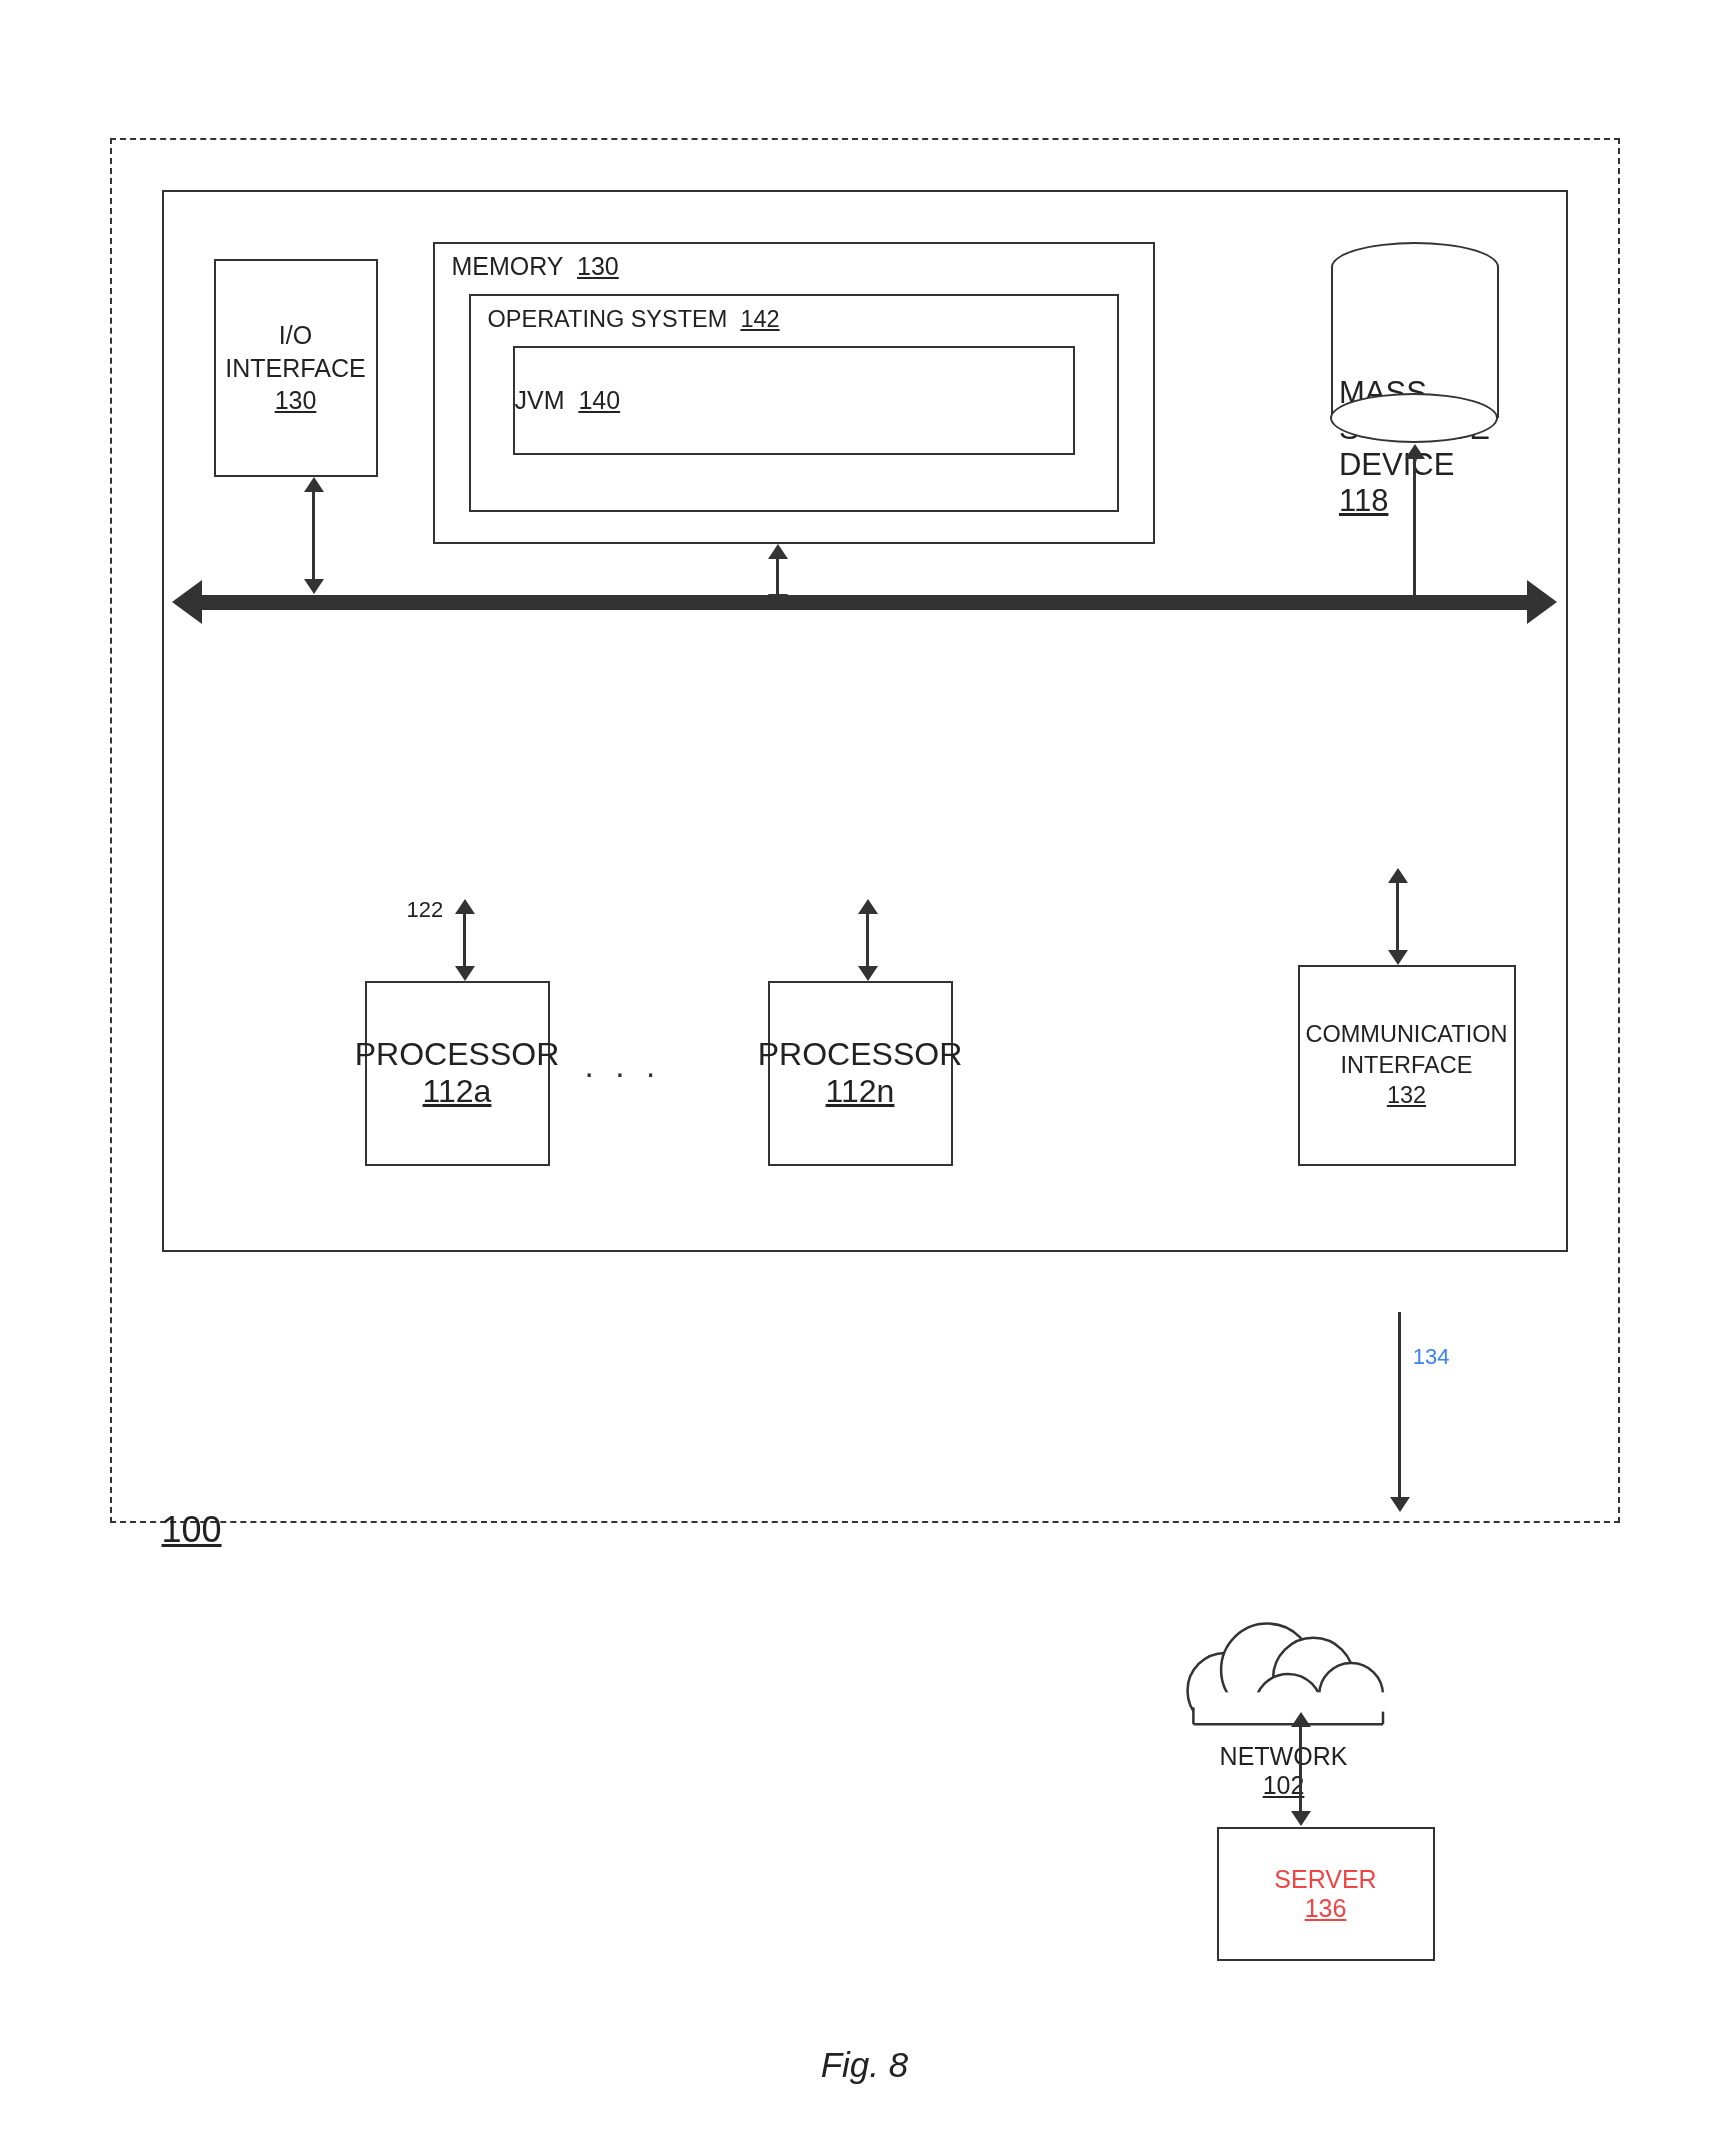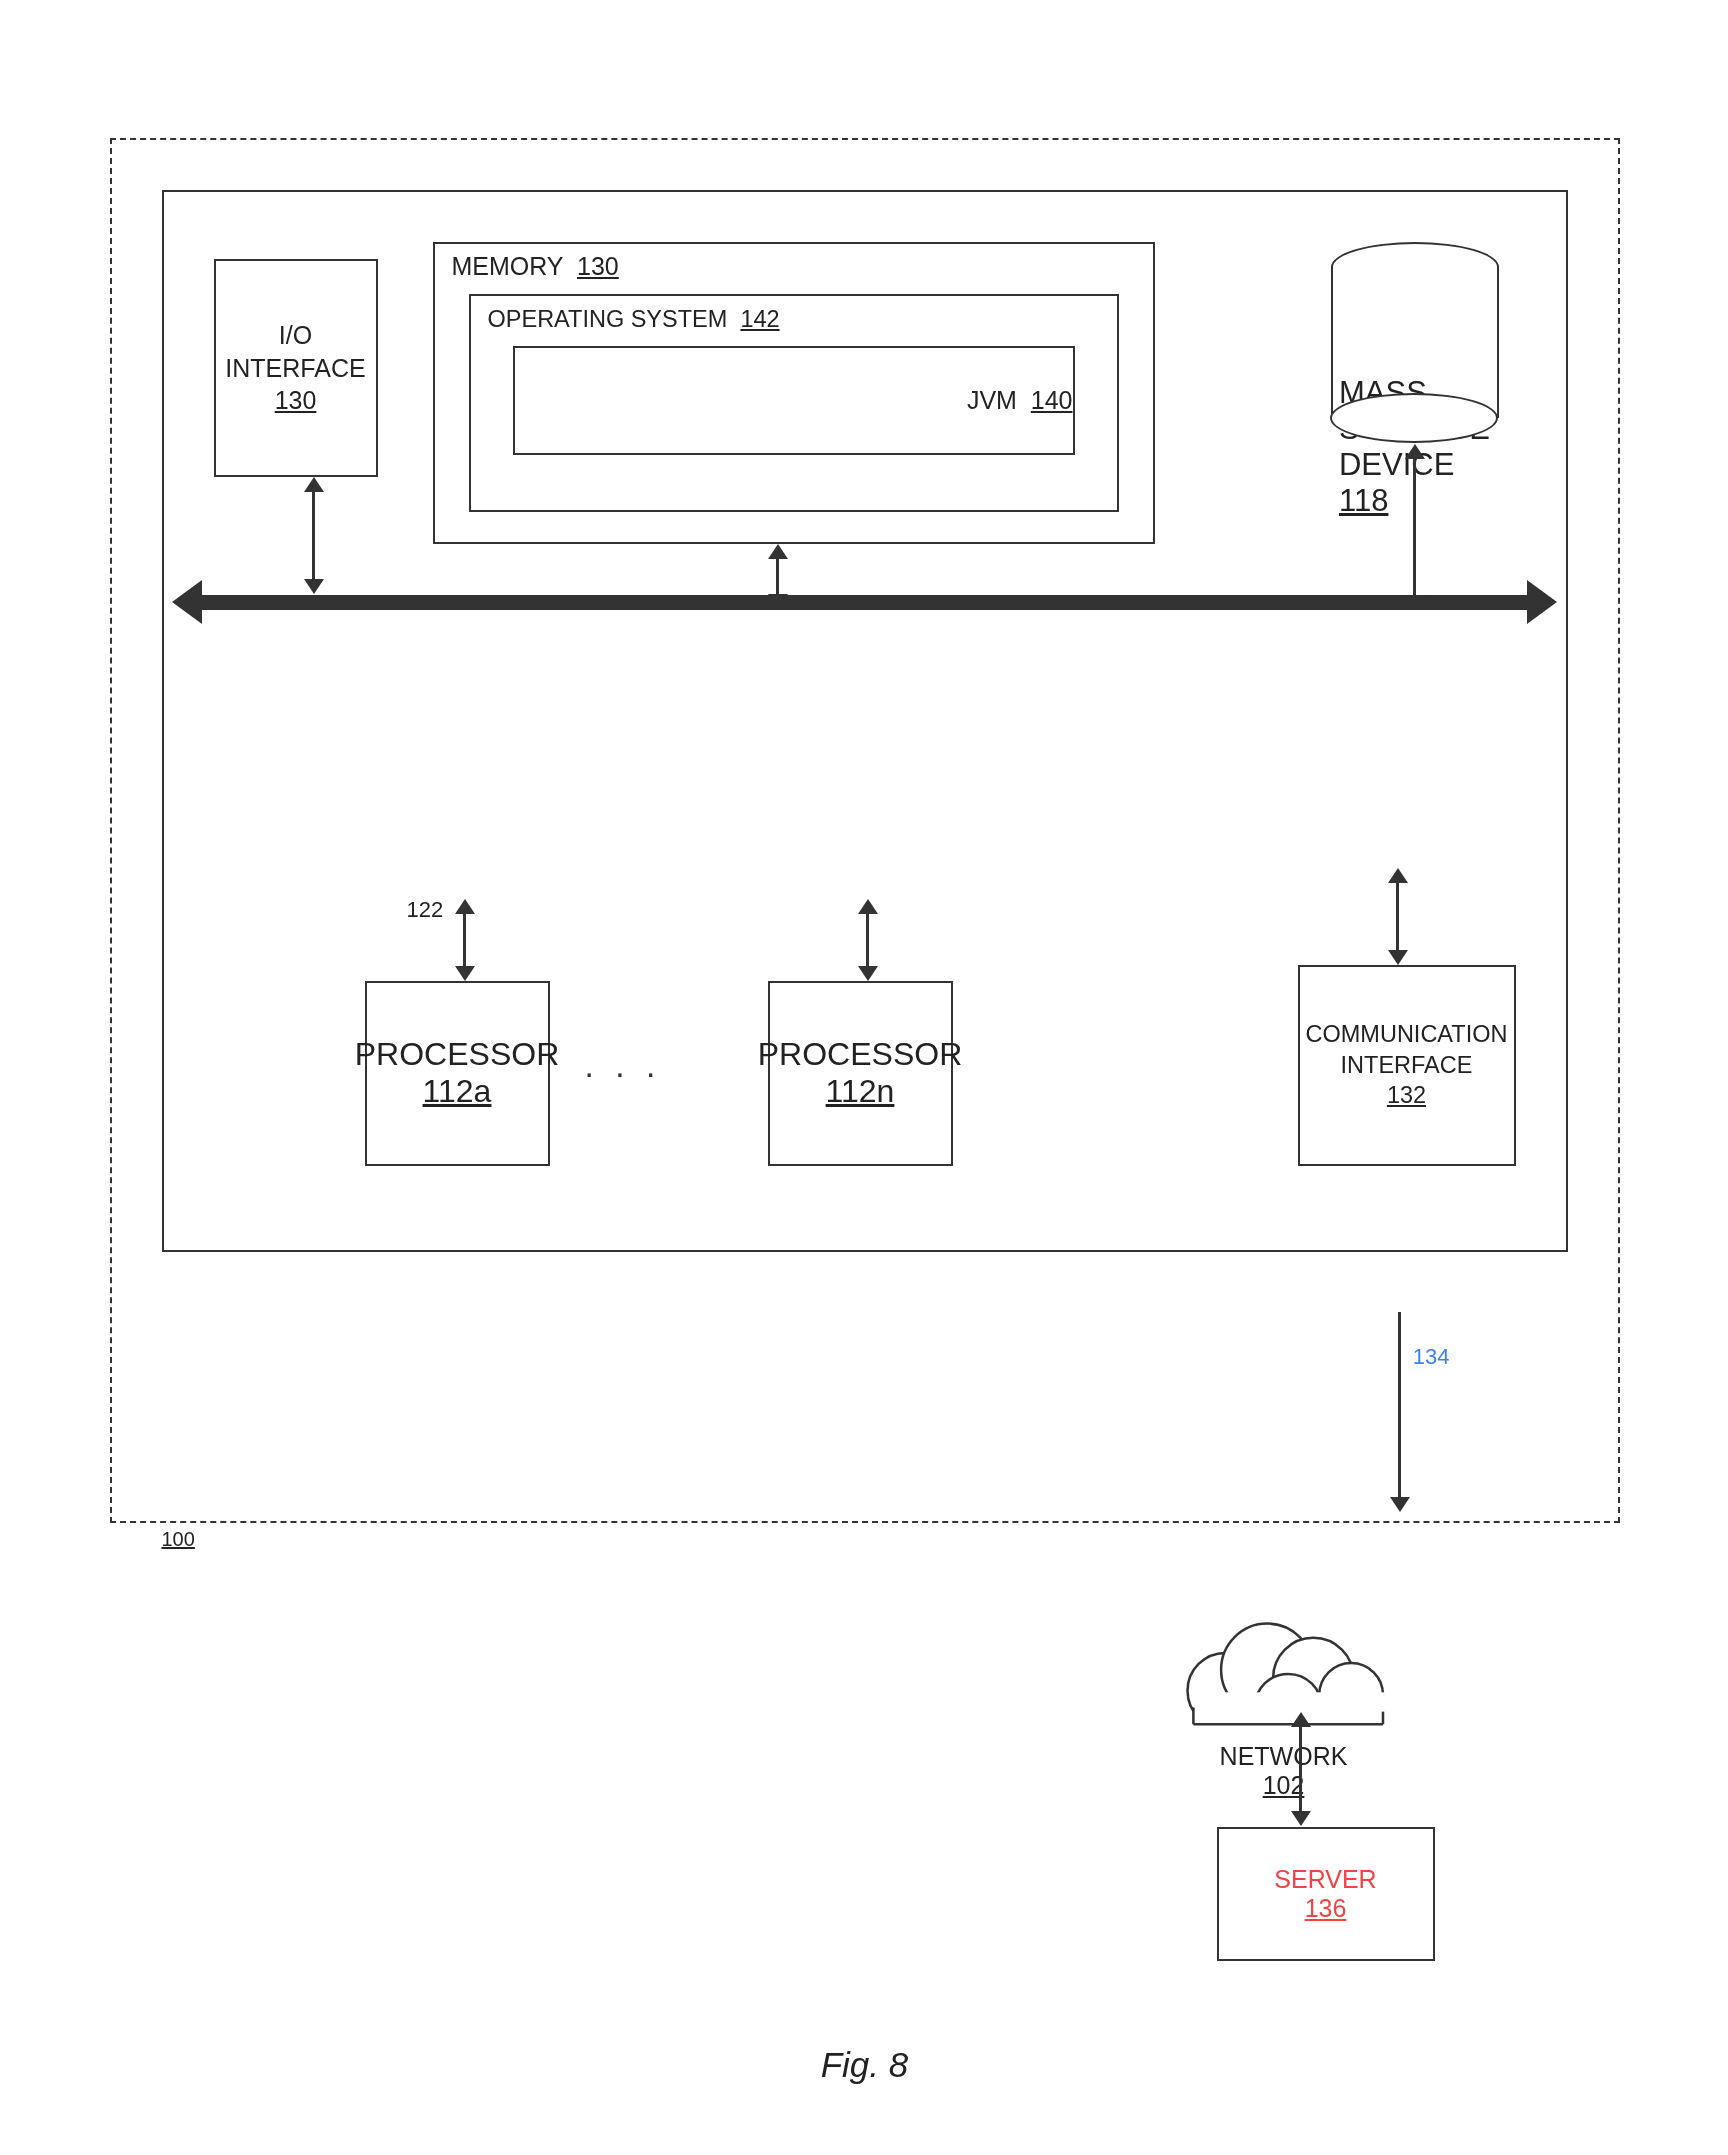--- a/index.html
+++ b/index.html
@@ -35,21 +35,21 @@
       top: 50px;
       left: 50px;
       right: 50px;
       bottom: 269px;
     }
     
     .system-label {
       position: absolute;
       bottom: -30px;
       left: 50px;
-      font-size: 20px;
+      font-size: 36px;
       text-decoration: underline;
       color: #222;
     }
     
     .memory-box {
       position: absolute;
       top: 50px;
       left: 269px;
       width: 722px;
       height: 302px;
@@ -87,21 +87,21 @@
     
     .jvm-box {
       position: absolute;
       top: 50px;
       left: 42px;
       right: 42px;
       height: 109px;
       border: 2.1px solid #333;
       display: flex;
       align-items: center;
-      justify-content: flex-end;
+      justify-content: flex-start;
     }
     .jvm-label {
       font-size: 25px;
       color: #222;
     }
     .jvm-label-num {
       text-decoration: underline;
     }
     
     .io-box {

